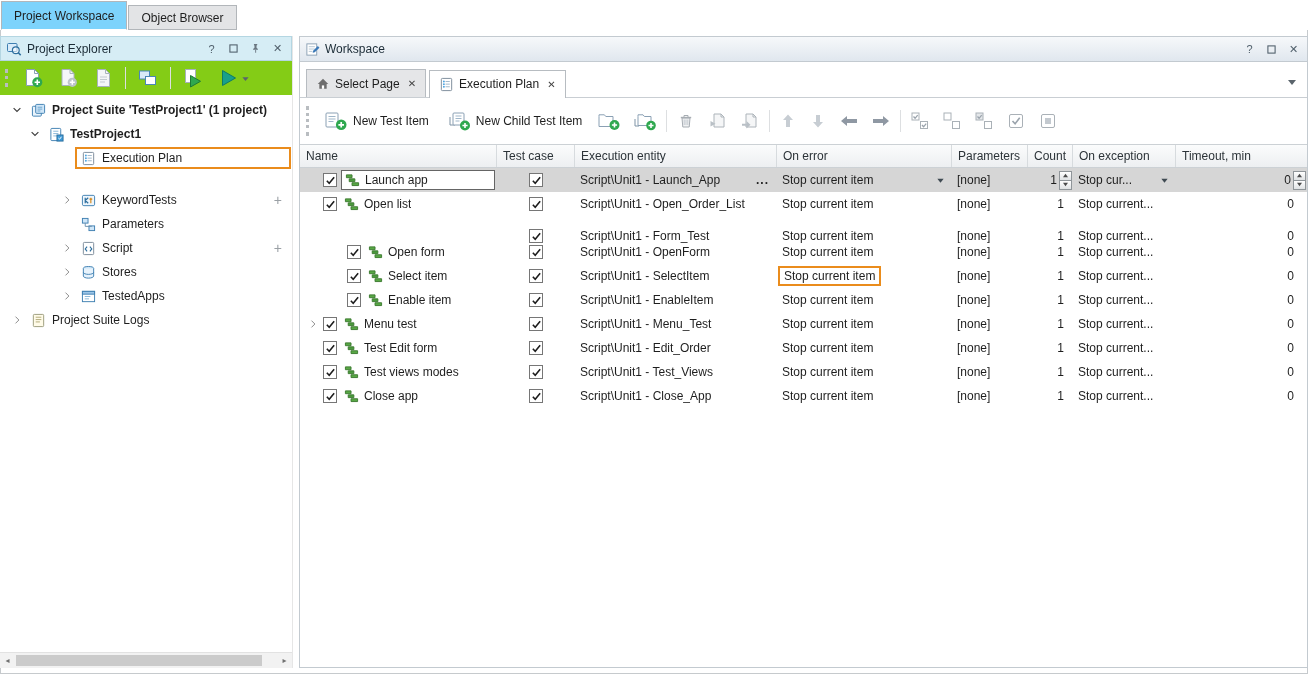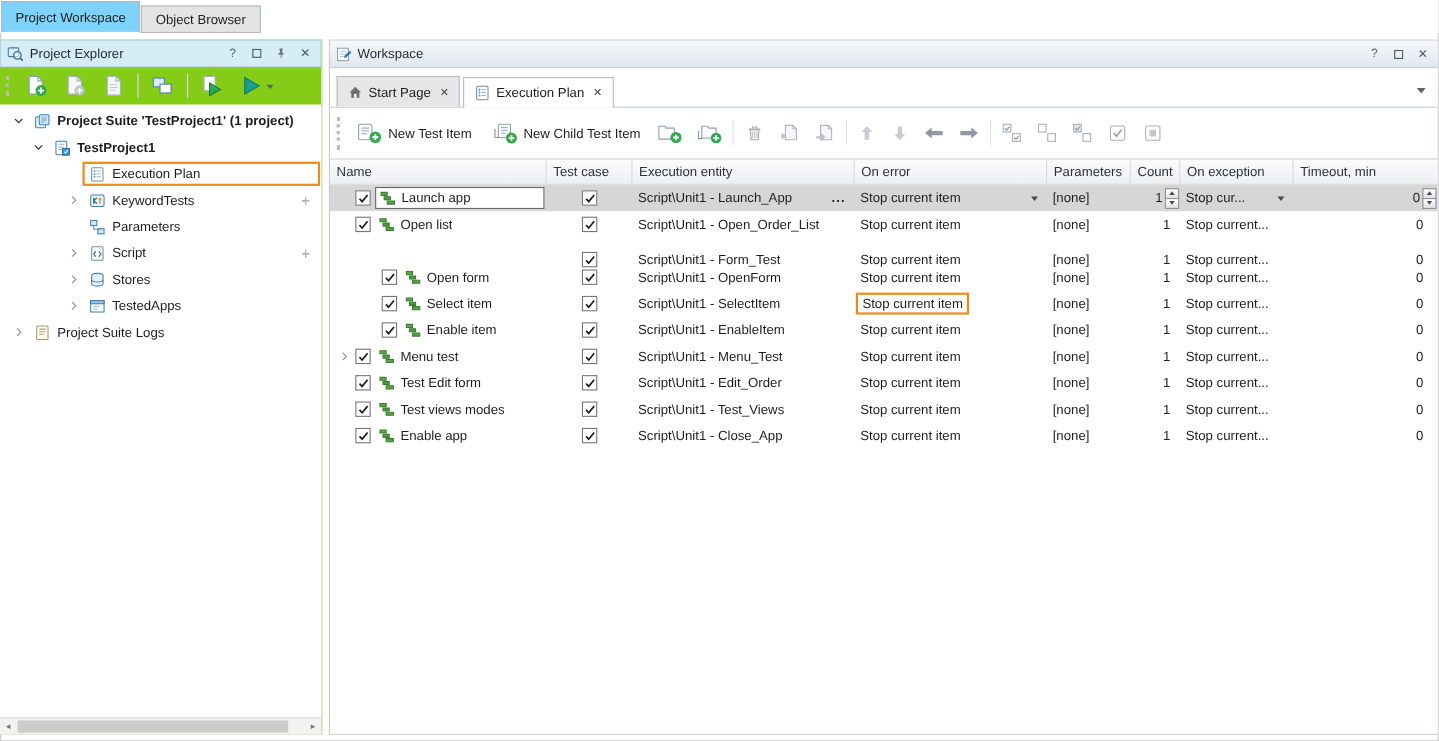--- a/index.html
+++ b/index.html
@@ -204,21 +204,21 @@
                 <rect x="2.5" y="1.5" width="11" height="13" rx="1" fill="#fff" stroke="#7a8a99"></rect>
                 <circle cx="5.2" cy="4.8" r="1" fill="#4aa3e0"></circle>
                 <circle cx="5.2" cy="7.6" r="1" fill="#4aa3e0"></circle>
                 <circle cx="5.2" cy="10.4" r="1" fill="#4aa3e0"></circle>
                 <path d="M7 4.8h4.5M7 7.6h4.5M7 10.4h4.5" stroke="#9fb6c9"></path>
               </svg>
             </span>
             <span class="tree-label">Execution Plan</span>
           </span>
         </div>
-        <div class="tree-row" style="padding-left: 58px;">
+        <div class="tree-row" style="padding-left: 58px; margin-top: 18px;">
           <span class="expander">
             <svg width="12" height="12" viewBox="0 0 16 16">
               <path d="M6 3.5L10.5 8L6 12.5" fill="none" stroke="#8a8a8a" stroke-width="1.3"></path>
             </svg>
           </span>
           <span class="tree-body">
             <span class="tree-icon">
               <svg width="15" height="15" viewBox="0 0 16 16">
                 <rect x="1.5" y="2.5" width="13" height="11" rx="1.5" fill="#eef6fd" stroke="#3e7fb1"></rect>
                 <path d="M4.5 5v6M4.5 8l3.2-3M4.5 8l3.2 3" stroke="#2e6f9e" fill="none" stroke-width="1.3"></path>
@@ -339,21 +339,21 @@
     </div>
 
     <div class="doc-tab-bar">
       <div class="doc-tab">
           <span class="tab-icon">
             <svg width="14" height="14" viewBox="0 0 16 16">
               <path d="M8 2L2 8h1.8v5.5h8.4V8H14z" fill="#6e6e6e"></path>
               <rect x="6.7" y="9.6" width="2.6" height="3.9" fill="#fff"></rect>
             </svg>
           </span>
-          <span class="tab-label">Start Page</span>
+          <span class="tab-label">Select Page</span>
           <span class="tab-close">✕</span>
         </div>
         <div class="doc-tab active">
           <span class="tab-icon">
             <svg width="15" height="15" viewBox="0 0 16 16">
               <rect x="2.5" y="1.5" width="11" height="13" rx="1" fill="#fff" stroke="#7a8a99"></rect>
               <circle cx="5.2" cy="4.8" r="1" fill="#4aa3e0"></circle>
               <circle cx="5.2" cy="7.6" r="1" fill="#4aa3e0"></circle>
               <circle cx="5.2" cy="10.4" r="1" fill="#4aa3e0"></circle>
               <path d="M7 4.8h4.5M7 7.6h4.5M7 10.4h4.5" stroke="#9fb6c9"></path>
@@ -973,21 +973,21 @@
               </svg>
             </span>
             <span class="name-wrap">
               <span class="row-icon">
                 <svg width="15" height="15" viewBox="0 0 16 16">
                   <path d="M1.5 2h6v3h-6z" fill="#58a845" stroke="#3c7a30"></path>
                   <path d="M4.5 6.2h6v3h-6z" fill="#4a9a3c" stroke="#3c7a30"></path>
                   <path d="M7.5 10.4h7v3h-7z" fill="#58a845" stroke="#3c7a30"></path>
                 </svg>
               </span>
-              <span class="val">Enable app</span>
+              <span class="val">Close app</span>
             </span>
           </div>
           <div class="cell tc-cell">
             <span class="cb">
               <svg width="11" height="11" viewBox="0 0 12 12">
                 <path d="M2 6.2l2.6 2.8L10 2.4" fill="none" stroke="#1d1d1d" stroke-width="1.7"></path>
               </svg>
             </span>
           </div>
           <div class="cell">

